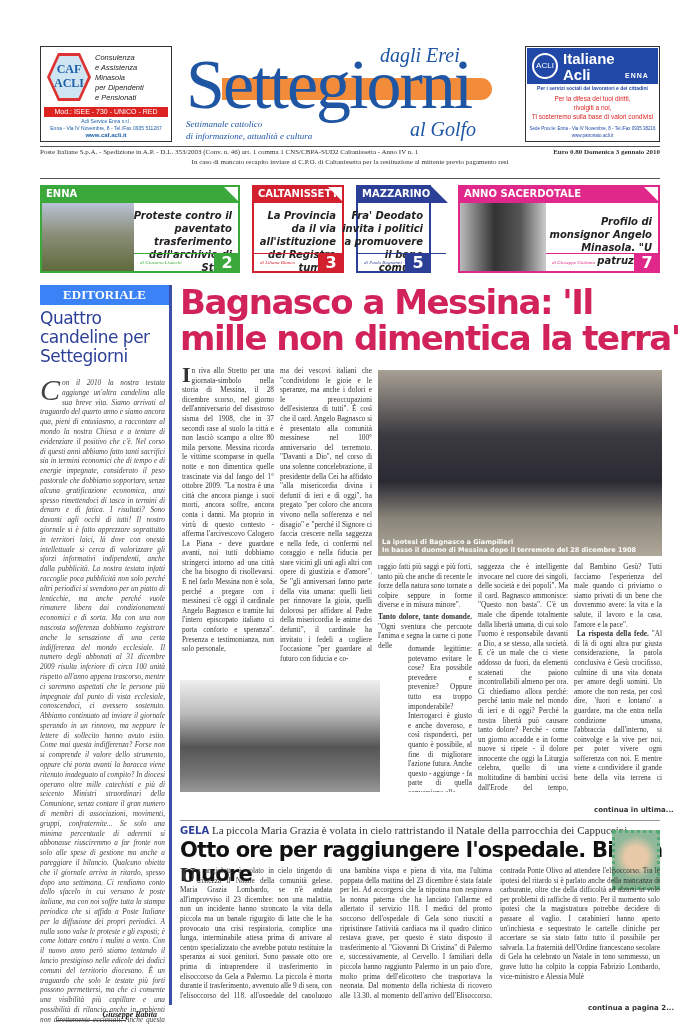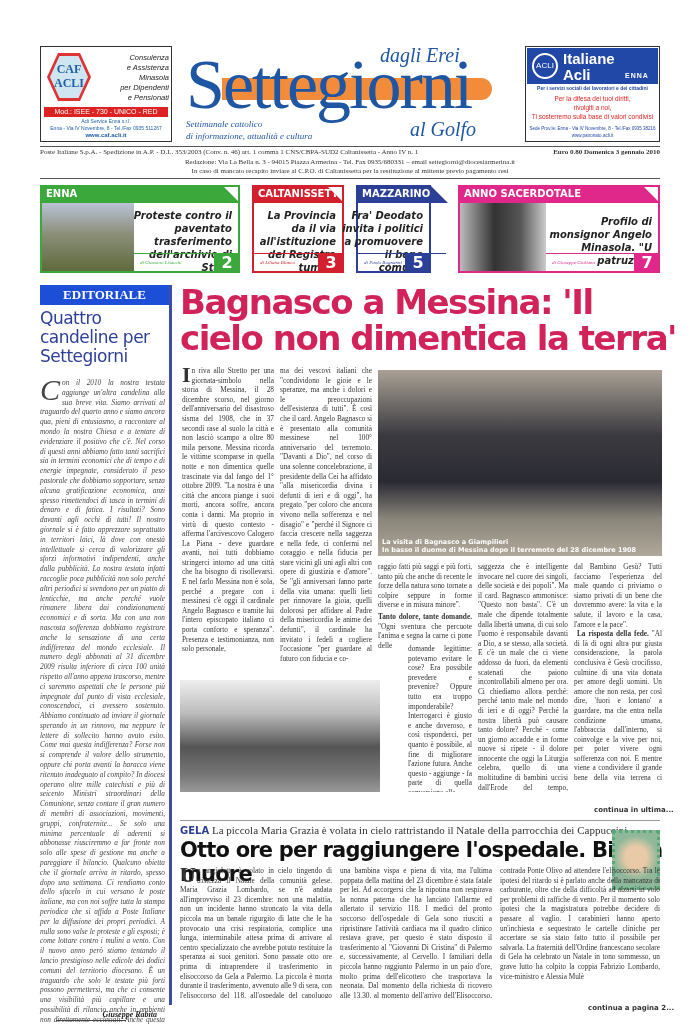--- a/index.html
+++ b/index.html
@@ -2,21 +2,21 @@
 <html><head>
 <meta charset="utf-8">
 <style>
 *{box-sizing:border-box;margin:0;padding:0}
 body{width:698px;height:1024px;background:#fff;position:relative;overflow:hidden;font-family:"DejaVu Serif","Liberation Serif",serif;color:#222}
 .abs{position:absolute}
 
 #caf{left:40px;top:46px;width:132px;height:96px;border:1px solid #333;background:#fff}
 #caf .hex{position:absolute;left:6px;top:6px;width:44px;height:48px;background:#d33;clip-path:polygon(25% 0,75% 0,100% 50%,75% 100%,25% 100%,0 50%)}
 #caf .hexin{position:absolute;left:9px;top:9px;width:38px;height:42px;background:#cfe6f2;clip-path:polygon(25% 0,75% 0,100% 50%,75% 100%,25% 100%,0 50%);font:bold 12px "Liberation Serif",serif;color:#1d5fa8;text-align:center;line-height:14px;padding-top:6px}
-#caf .right{position:absolute;left:54px;top:6px;width:74px;font:italic 7.5px "Liberation Sans",sans-serif;text-align:right;line-height:10px;color:#222}
+#caf .right{position:absolute;left:54px;top:6px;width:74px;font:italic 7.5px "Liberation Sans",sans-serif;line-height:10px;color:#222}
 #caf .band{position:absolute;left:3px;top:60px;width:124px;height:10px;background:#d22;color:#fff;font:7px "Liberation Sans",sans-serif;text-align:center;line-height:10px}
 #caf .addr{position:absolute;left:3px;top:71px;width:124px;font:5px "Liberation Sans",sans-serif;text-align:center;color:#1d5fa8;line-height:7px}
 #masthead{left:180px;top:44px;width:340px;height:100px}
 #masthead .orange{position:absolute;left:42px;top:34px;width:270px;height:22px;background:#f28c3a;border-radius:0 12px 12px 0}
 #masthead .title{position:absolute;left:6px;top:6px;font:70px "Liberation Serif",serif;color:#1f56a4;letter-spacing:-2px;line-height:70px}
 #masthead .dagli{position:absolute;left:200px;top:0;font:italic 20px "Liberation Serif",serif;color:#1f56a4}
 #masthead .golfo{position:absolute;left:230px;top:74px;font:italic 20px "Liberation Serif",serif;color:#1f56a4}
 #masthead .sub{position:absolute;left:6px;top:74px;font:italic 9px "Liberation Serif",serif;color:#1f56a4;line-height:12px}
 #patronato{left:525px;top:46px;width:135px;height:96px;border:1px solid #333;background:#fff}
 #patronato .top{position:absolute;left:1px;top:1px;width:131px;height:36px;background:#2148a6;color:#fff}
@@ -33,21 +33,21 @@
 .hr{position:absolute;left:40px;width:620px;height:1px;background:#555}
 
 .teaser{position:absolute;top:185px;height:88px;border:2px solid;background:#fff}
 .teaser .cat{position:absolute;left:-2px;top:-2px;height:18px;color:#fff;font:bold 10px "DejaVu Sans",sans-serif;padding:3px 6px;clip-path:polygon(0 0,calc(100% - 18px) 0,100% 100%,0 100%)}
 .teaser .txt{position:absolute;right:6px;top:22px;font:bold italic 10px "DejaVu Sans",sans-serif;text-align:right;line-height:13px;color:#222}
 .teaser .by{position:absolute;bottom:0;left:0;height:18px;border-top:1px solid;font:italic 5px "Liberation Serif",serif;line-height:18px;padding-left:6px}
 .teaser .num{position:absolute;bottom:-2px;right:-2px;width:26px;height:20px;color:#fff;font:bold 16px "DejaVu Sans",sans-serif;text-align:center;line-height:20px}
 .photo{position:absolute;background:linear-gradient(#8899aa,#667755 60%,#556644);}
 
 #editorial{left:40px;top:285px;width:132px;height:720px;border-right:3px solid #3b4fa8}
-#editorial .head{height:20px;background:#1d4ed8;color:#fff;font:bold 13px "Liberation Serif",serif;text-align:center;line-height:20px}
+#editorial .head{height:20px;background:#3b82f6;color:#fff;font:bold 13px "Liberation Serif",serif;text-align:center;line-height:20px}
 #editorial .ttl{font:17px "DejaVu Sans",sans-serif;color:#2c3f96;line-height:19px;margin-top:4px;letter-spacing:-0.5px}
 #editorial .body{font:italic 7.3px "Liberation Serif",serif;line-height:9.8px;text-align:justify;margin-top:12px;color:#444;padding-right:4px}
 #editorial .body::first-letter{font-size:30px;float:left;line-height:24px;margin-right:2px}
 #editorial .sig{position:absolute;right:12px;bottom:-14px;font:bold italic 8px "Liberation Serif",serif}
 #editorial .sigline{position:absolute;left:16px;bottom:-16px;width:70px;height:1px;background:#444}
 
 #headline{left:180px;top:284px;width:500px;font:bold 34px "DejaVu Sans",sans-serif;color:#d1235a;line-height:36px;letter-spacing:-1.5px}
 .col{position:absolute;font:7.3px "Liberation Serif",serif;line-height:9.6px;text-align:justify;color:#333}
 .col b{font-weight:bold}
 .drop::first-letter{font-size:22px;float:left;line-height:18px;margin-right:1px;font-weight:bold}
@@ -108,21 +108,20 @@
       <div>www.patronato.acli.it</div>
     </div>
 </div>
 
 <div class="hr" style="top:146px"></div>
 <div id="infobar" class="abs">
   <div class="r1">
       <span>Poste Italiane S.p.A. - Spedizione in A.P. - D.L. 353/2003 (Conv. n. 46) art. 1 comma 1 CNS/CBPA-SUD2 Caltanissetta - Anno IV n. 1</span>
       <b>Euro 0.80 Domenica 3 gennaio 2010</b>
     </div>
-  <div class="r2">Redazione: Via La Bella n. 3 - 94015 Piazza Armerina - Tel. Fax 0935/680331 – email settegiorni@diocesiarmerina.it</div>
   <div class="r3">In caso di mancato recapito inviare al C.P.O. di Caltanissetta per la restituzione al mittente previo pagamento resi</div>
 </div>
 <div class="hr" style="top:178px"></div>
 
 <div class="teaser" style="left:40px;width:200px;border-color:#3aa83a">
   <div class="cat" style="width:200px;background:#3aa83a">ENNA</div>
   <div class="photo" style="left:0;top:16px;width:92px;height:68px;background:linear-gradient(#b9c3d6,#8b8f7a 45%,#5f6a3c)"></div>
   <div class="txt" style="width:100px">Proteste contro il paventato trasferimento dell'archivio di Stato</div>
   <div class="by" style="left:92px;width:104px;border-color:#3aa83a;color:#3aa83a">di Giacomo Lisacchi</div>
   <div class="num" style="background:#3aa83a">2</div>
@@ -148,26 +147,26 @@
 </div>
 
 <div id="editorial" class="abs">
   <div class="head">EDITORIALE</div>
   <div class="ttl">Quattro candeline per Settegiorni</div>
   <div class="body">Con il 2010 la nostra testata aggiunge un'altra candelina alla sua breve vita. Siamo arrivati al traguardo del quarto anno e siamo ancora qua, pieni di entusiasmo, a raccontare al mondo la nostra Chiesa e a tentare di evidenziare il positivo che c'è. Nel corso di questi anni abbiamo fatto tanti sacrifici sia in termini economici che di tempo e di energie impegnate, considerato il peso pastorale che dobbiamo sopportare, senza alcuna gratificazione economica, anzi spesso rimettendoci di tasca in termini di denaro e di fatica. I risultati? Sono davanti agli occhi di tutti! Il nostro giornale si è fatto apprezzare soprattutto in territori laici, là dove con onestà intellettuale si cerca di valorizzare gli sforzi informativi indipendenti, anche dalla pubblicità. La nostra testata infatti raccoglie poca pubblicità non solo perché altri periodici si svendono per un piatto di lenticchie, ma anche perché vuole rimanere libera dai condizionamenti economici e di sorta. Ma con una non nascosta sofferenza dobbiamo registrare anche la sensazione di una certa indifferenza del mondo ecclesiale. Il numero degli abbonati al 31 dicembre 2009 risulta inferiore di circa 100 unità rispetto all'anno appena trascorso, mentre ci saremmo aspettati che le persone più impegnate dal punto di vista ecclesiale, conoscendoci, ci avessero sostenuto. Abbiamo continuato ad inviare il giornale sperando in un rinnovo, ma neppure le lettere di sollecito hanno avuto esito. Come mai questa indifferenza? Forse non si comprende il valore dello strumento, oppure chi porta avanti la baracca viene ritenuto inadeguato al compito? In diocesi operano oltre mille catechisti e più di seicento Ministri straordinari della Comunione, senza contare il gran numero di membri di associazioni, movimenti, gruppi, confraternite... Se solo una minima percentuale di aderenti si abbonasse riusciremmo a far fronte non solo alle spese di gestione ma anche a pareggiare il bilancio. Qualcuno obietta che il giornale arriva in ritardo, spesso dopo una settimana. Ci rendiamo conto dello sfacelo in cui versano le poste italiane, ma con noi soffre tutta la stampa periodica che si affida a Poste Italiane per la diffusione dei propri periodici. A nulla sono valse le proteste e gli esposti; è come lottare contro i mulini a vento. Con il nuovo anno però stiamo tentando il lancio prestigioso nelle edicole dei dodici comuni del territorio diocesano. È un traguardo che solo le testate più forti possono permettersi, ma che ci consente una visibilità più capillare e una possibilità di rilancio anche in ambienti non direttamente ecclesiali. Anche questa operazione ha dei costi non indifferenti. Ma siamo convinti che se l'idea è buona saprà farsi strada da sola. Ci permettiamo solo di invitare i sacerdoti a sostenerci, superando quell'atteggiamento di sufficienza, che è tipico degli ambienti ecclesiastici, e di promuovere uno strumento che è al servizio della Chiesa per una missione più incisiva in una società profondamente mutata. Buon anno a Settegiorni e a tutti voi!</div>
   <div class="sigline"></div>
   <div class="sig">Giuseppe Rabita</div>
 </div>
 
-<div id="headline" class="abs">Bagnasco a Messina: 'Il cielo non dimentica la terra'</div>
+<div id="headline" class="abs">Bagnasco a Messina: 'Il mille non dimentica la terra'</div>
 <div class="col drop" style="left:182px;top:366px;width:92px;height:304px;overflow:hidden">In riva allo Stretto per una giornata-simbolo nella storia di Messina, il 28 dicembre scorso, nel giorno dell'anniversario del disastroso sisma del 1908, che in 37 secondi rase al suolo la città e non lasciò scampo a oltre 80 mila persone. Messina ricorda le vittime scomparse in quella notte e non dimentica quelle trascinate via dal fango del 1° ottobre 2009. "La nostra è una città che ancora piange i suoi morti, ancora soffre, ancora conta i danni. Ma proprio in virtù di questo contesto - afferma l'arcivescovo Calogero La Piana - deve guardare avanti, noi tutti dobbiamo stringerci intorno ad una città che ha bisogno di risollevarsi. E nel farlo Messina non è sola, perché a pregare con i messinesi c'è oggi il cardinale Angelo Bagnasco e tramite lui l'intero episcopato italiano ci porta conforto e speranza". Presenza e testimonianza, non solo personale,</div>
 <div class="col" style="left:280px;top:366px;width:92px;height:304px;overflow:hidden">ma dei vescovi italiani che "condividono le gioie e le speranze, ma anche i dolori e le preoccupazioni dell'esistenza di tutti". È così che il card. Angelo Bagnasco si è presentato alla comunità messinese nel 100° anniversario del terremoto. "Davanti a Dio", nel corso di una solenne concelebrazione, il presidente della Cei ha affidato "alla misericordia divina i defunti di ieri e di oggi", ha pregato "per coloro che ancora vivono nella sofferenza e nel disagio" e "perché il Signore ci faccia crescere nella saggezza e nella fede, ci confermi nel coraggio e nella fiducia per stare vicini gli uni agli altri con opere di giustizia e d'amore". Se "gli anniversari fanno parte della vita umana: quelli lieti per rinnovare la gioia, quelli dolorosi per affidare al Padre della misericordia le anime dei defunti", il cardinale ha invitato i fedeli a cogliere l'occasione "per guardare al futuro con fiducia e co-</div>
 <div class="photo" style="left:378px;top:370px;width:284px;height:186px;background:linear-gradient(#a9a195,#3b3a40 35%,#2a2a33 60%,#8a857a 80%,#b0a89a)"></div>
 <div id="caption" class="abs">
-    <div>La visita di Bagnasco a Giampilieri</div>
+    <div>La ipotesi di Bagnasco a Giampilieri</div>
     <div>In basso il duomo di Messina dopo il terremoto del 28 dicembre 1908</div>
   </div>
 <div class="photo" style="left:180px;top:680px;width:200px;height:112px;background:linear-gradient(#eee,#bbb 30%,#555 60%,#777 85%,#999)"></div>
 
 <div class="col" style="left:378px;top:562px;width:94px;height:62px;overflow:hidden"><span>raggio fatti più saggi e più forti, tanto più che anche di recente le forze della natura sono tornate a colpire seppure in forme diverse e in misura minore".</span></div>
 <div class="col" style="left:378px;top:612px;width:94px"><b>Tanto dolore, tante domande.</b> <span>"Ogni sventura che percuote l'anima e segna la carne ci pone delle</span></div>
 <div class="col" style="left:408px;top:644px;width:64px;height:148px;overflow:hidden">domande legittime: potevamo evitare le cose? Era possibile prevedere e prevenire? Oppure tutto era troppo imponderabile? Interrogarci è giusto e anche doveroso, e così risponderci, per quanto è possibile, al fine di migliorare l'azione futura. Anche questo - aggiunge - fa parte di quella conversione alla</div>
 <div class="col" style="left:478px;top:562px;width:90px;height:230px;overflow:hidden">saggezza che è intelligente invocare nel cuore dei singoli, delle società e dei popoli". Ma il card. Bagnasco ammonisce: "Questo non basta". C'è un male che dipende totalmente dalla libertà umana, di cui solo l'uomo è responsabile davanti a Dio, a se stesso, alla società. E c'è un male che ci viene addosso da fuori, da elementi scatenati che paiono incontrollabili almeno per ora. Ci chiediamo allora perché: perché tanto male nel mondo di ieri e di oggi? Perché la nostra libertà può causare tanto dolore? Perché - come un giorno accadde e in forme nuove si ripete - il dolore innocente che oggi la Liturgia celebra, quello di una moltitudine di bambini uccisi dall'Erode del tempo, spaventato</div>
 <div class="col" style="left:574px;top:562px;width:88px;height:220px;overflow:hidden"><span>dal Bambino Gesù? Tutti facciamo l'esperienza del male quando ci priviamo o siamo privati di un bene che dovremmo avere: la vita e la salute, il lavoro e la casa, l'amore e la pace".</span><br>&nbsp;<b>La risposta della fede.</b> <span>"Al di là di ogni altra pur giusta considerazione, la parola conclusiva è Gesù crocifisso, culmine di una vita donata per amore degli uomini. Un amore che non resta, per così dire, 'fuori e lontano' a guardare, ma che entra nella condizione umana, l'abbraccia dall'interno, si coinvolge e la vive per noi, per poter vivere ogni sofferenza con noi. E mentre viene a condividere il grande bene della vita terrena ci ricorda che il bene dei beni è la</span></div>
 <div class="cont" style="left:594px;top:806px">continua in ultima...</div>

